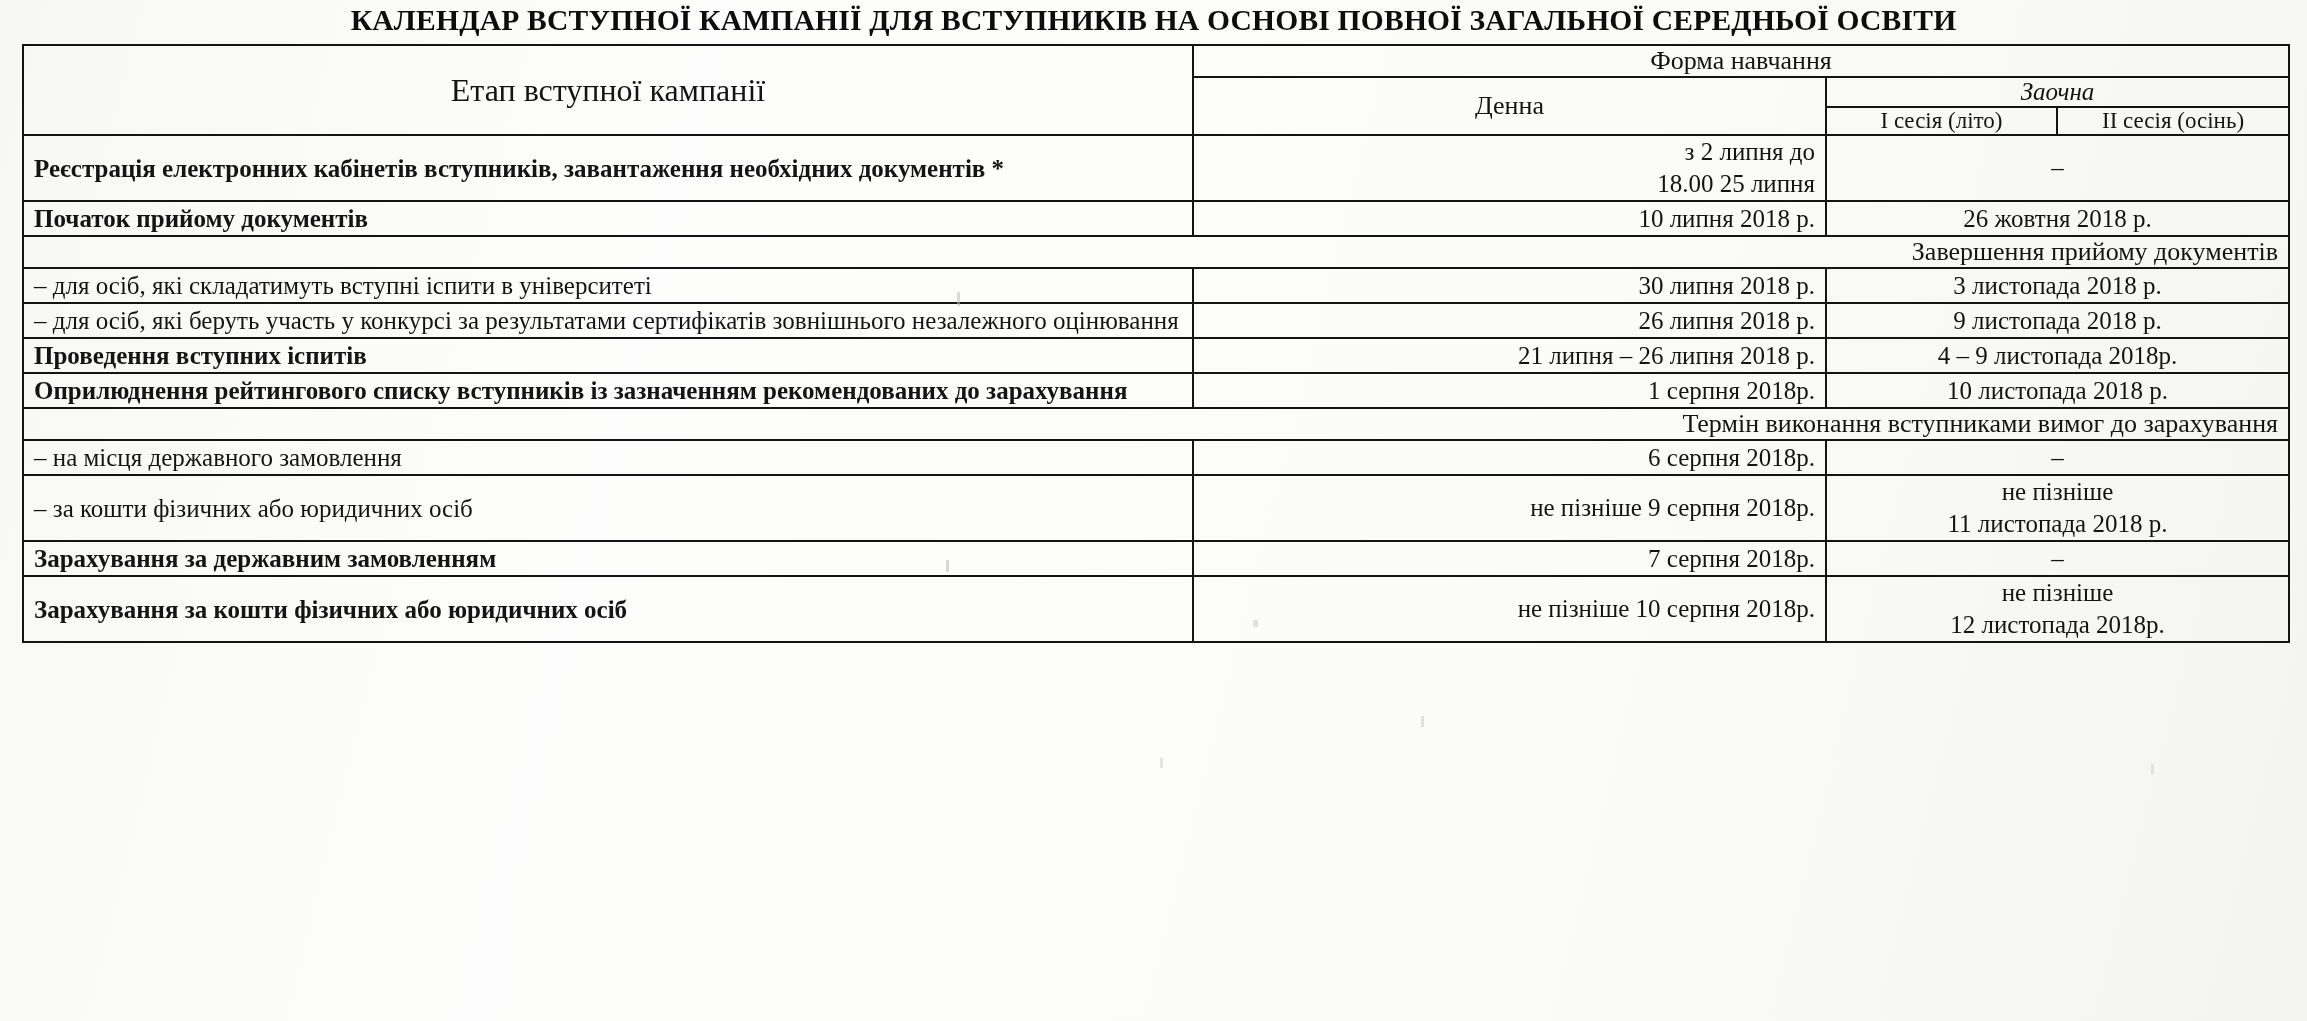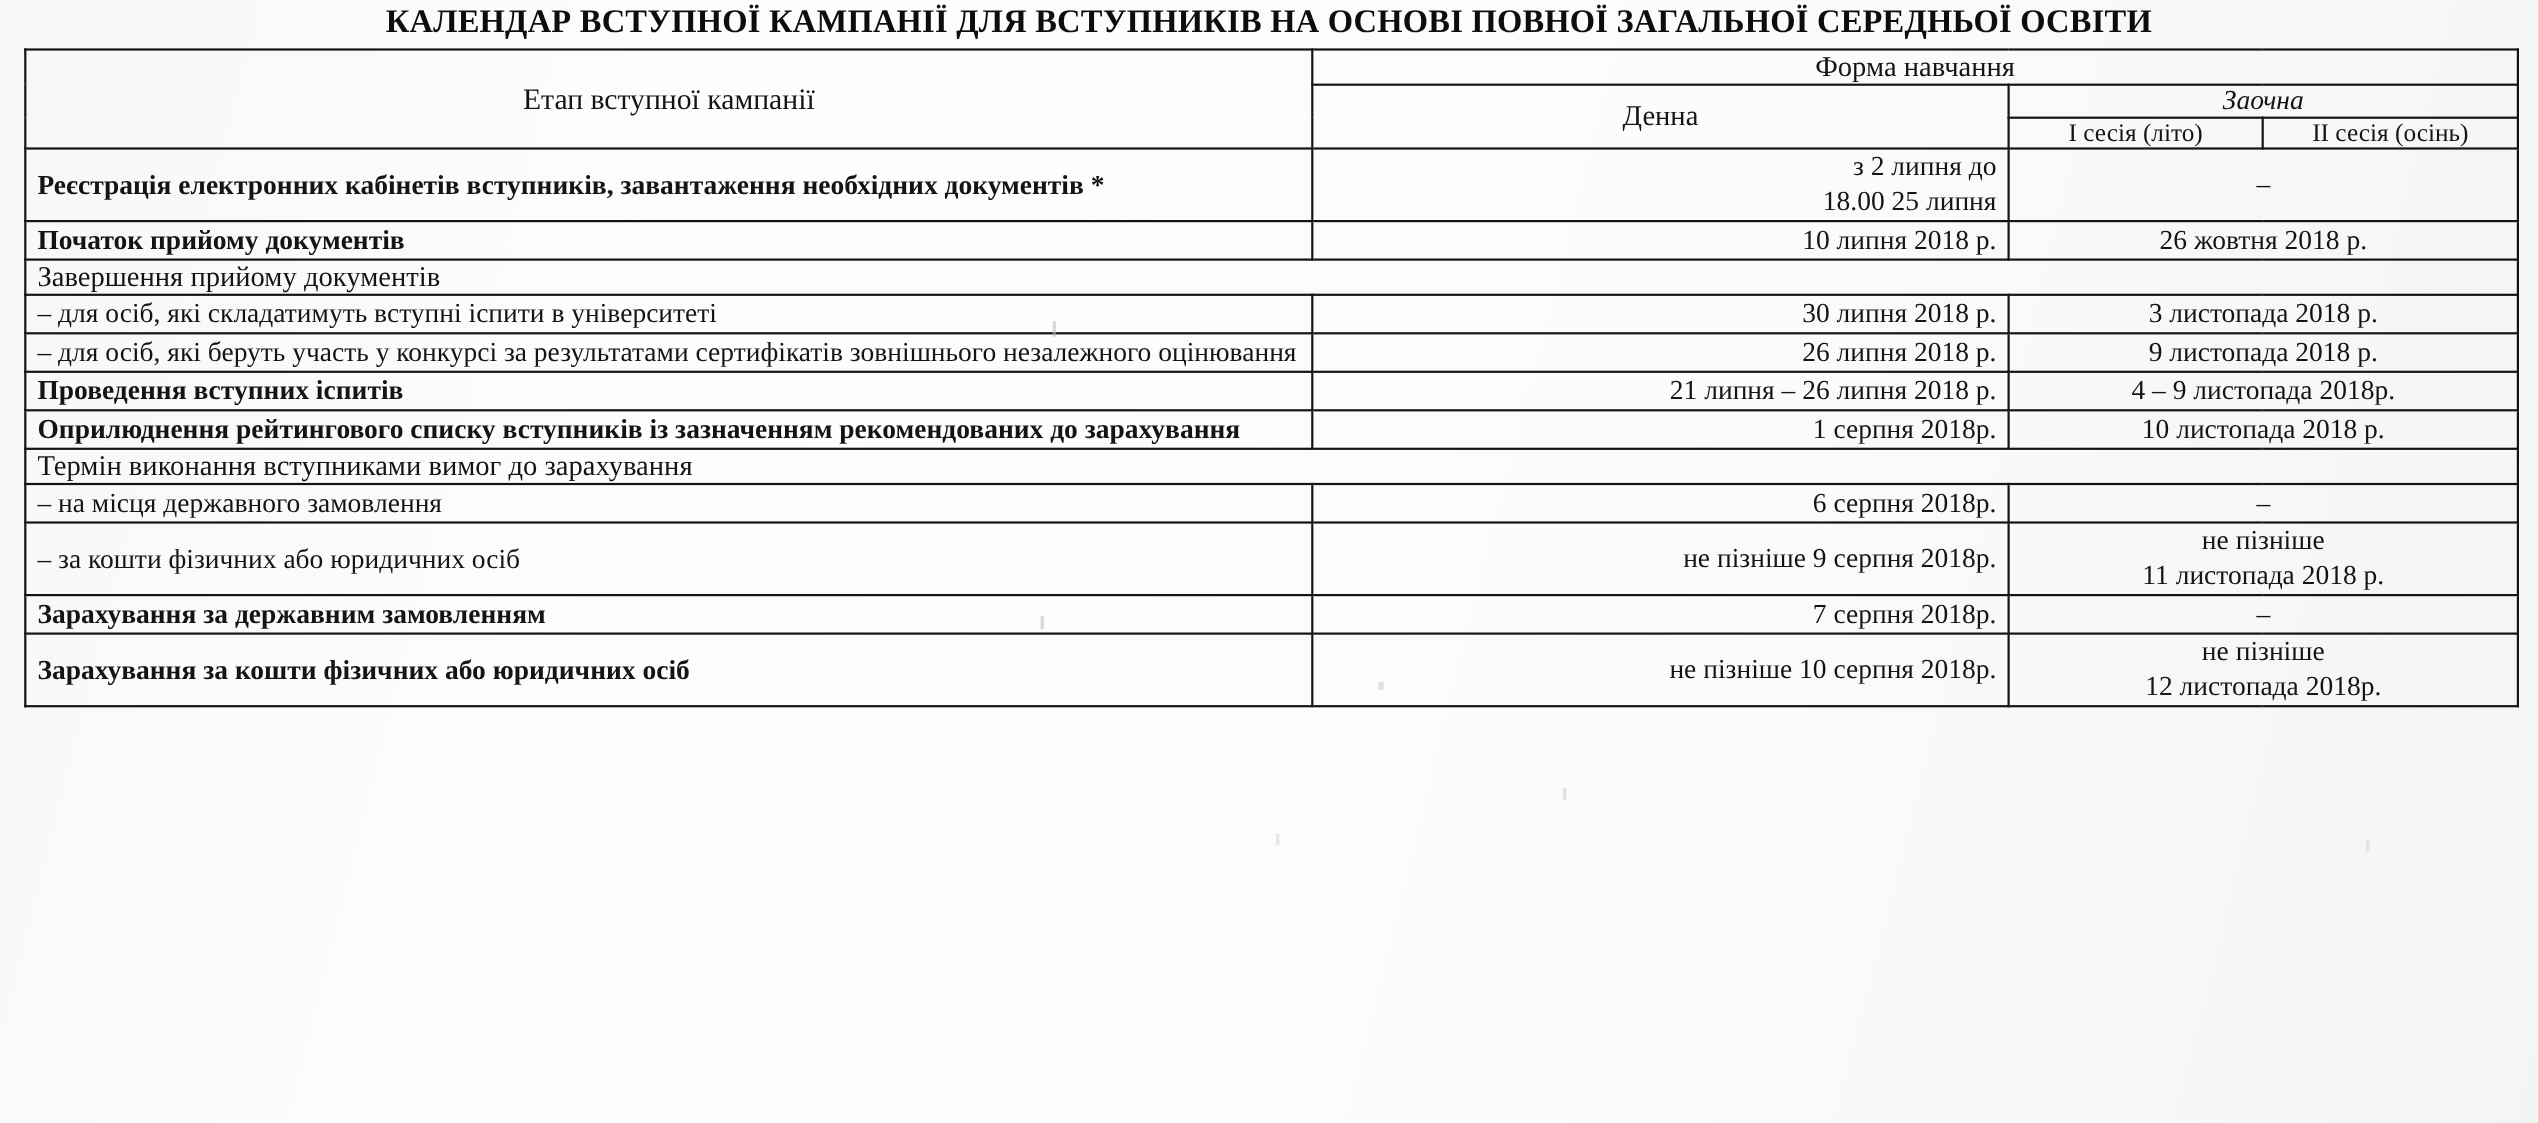--- a/index.html
+++ b/index.html
@@ -76,30 +76,30 @@
   .stage.bold { font-weight: bold; }
   .stage.just { text-align: justify; text-align-last: left; }
   .date {
     text-align: right;
     line-height: 32px;
     padding: 6px 6px;
   }
   .dash { text-align: center; letter-spacing: 0; }
 
   .section-row td {
-    text-align: left;
+    text-align: right;
     font-weight: bold;
     font-size: 26px;
     padding: 5px 0 6px 0;
   }
 
   .hdr-form { font-size: 26px; padding: 6px 0 7px 0; }
   .hdr-zao  { font-size: 25px; padding: 5px 0 6px 0; font-style: italic; }
   .hdr-sess { font-size: 23px; padding: 4px 0 5px 0; }
-  .hdr-stage{ font-size: 27px; border-radius: 26px; }
+  .hdr-stage{ font-size: 32px; border-radius: 26px; }
   .hdr-denna{ font-size: 26px; }
 
   
   .speck {
     position: absolute;
     background: #b9b9b4;
     opacity: 0.55;
     pointer-events: none;
   }
 </style>

